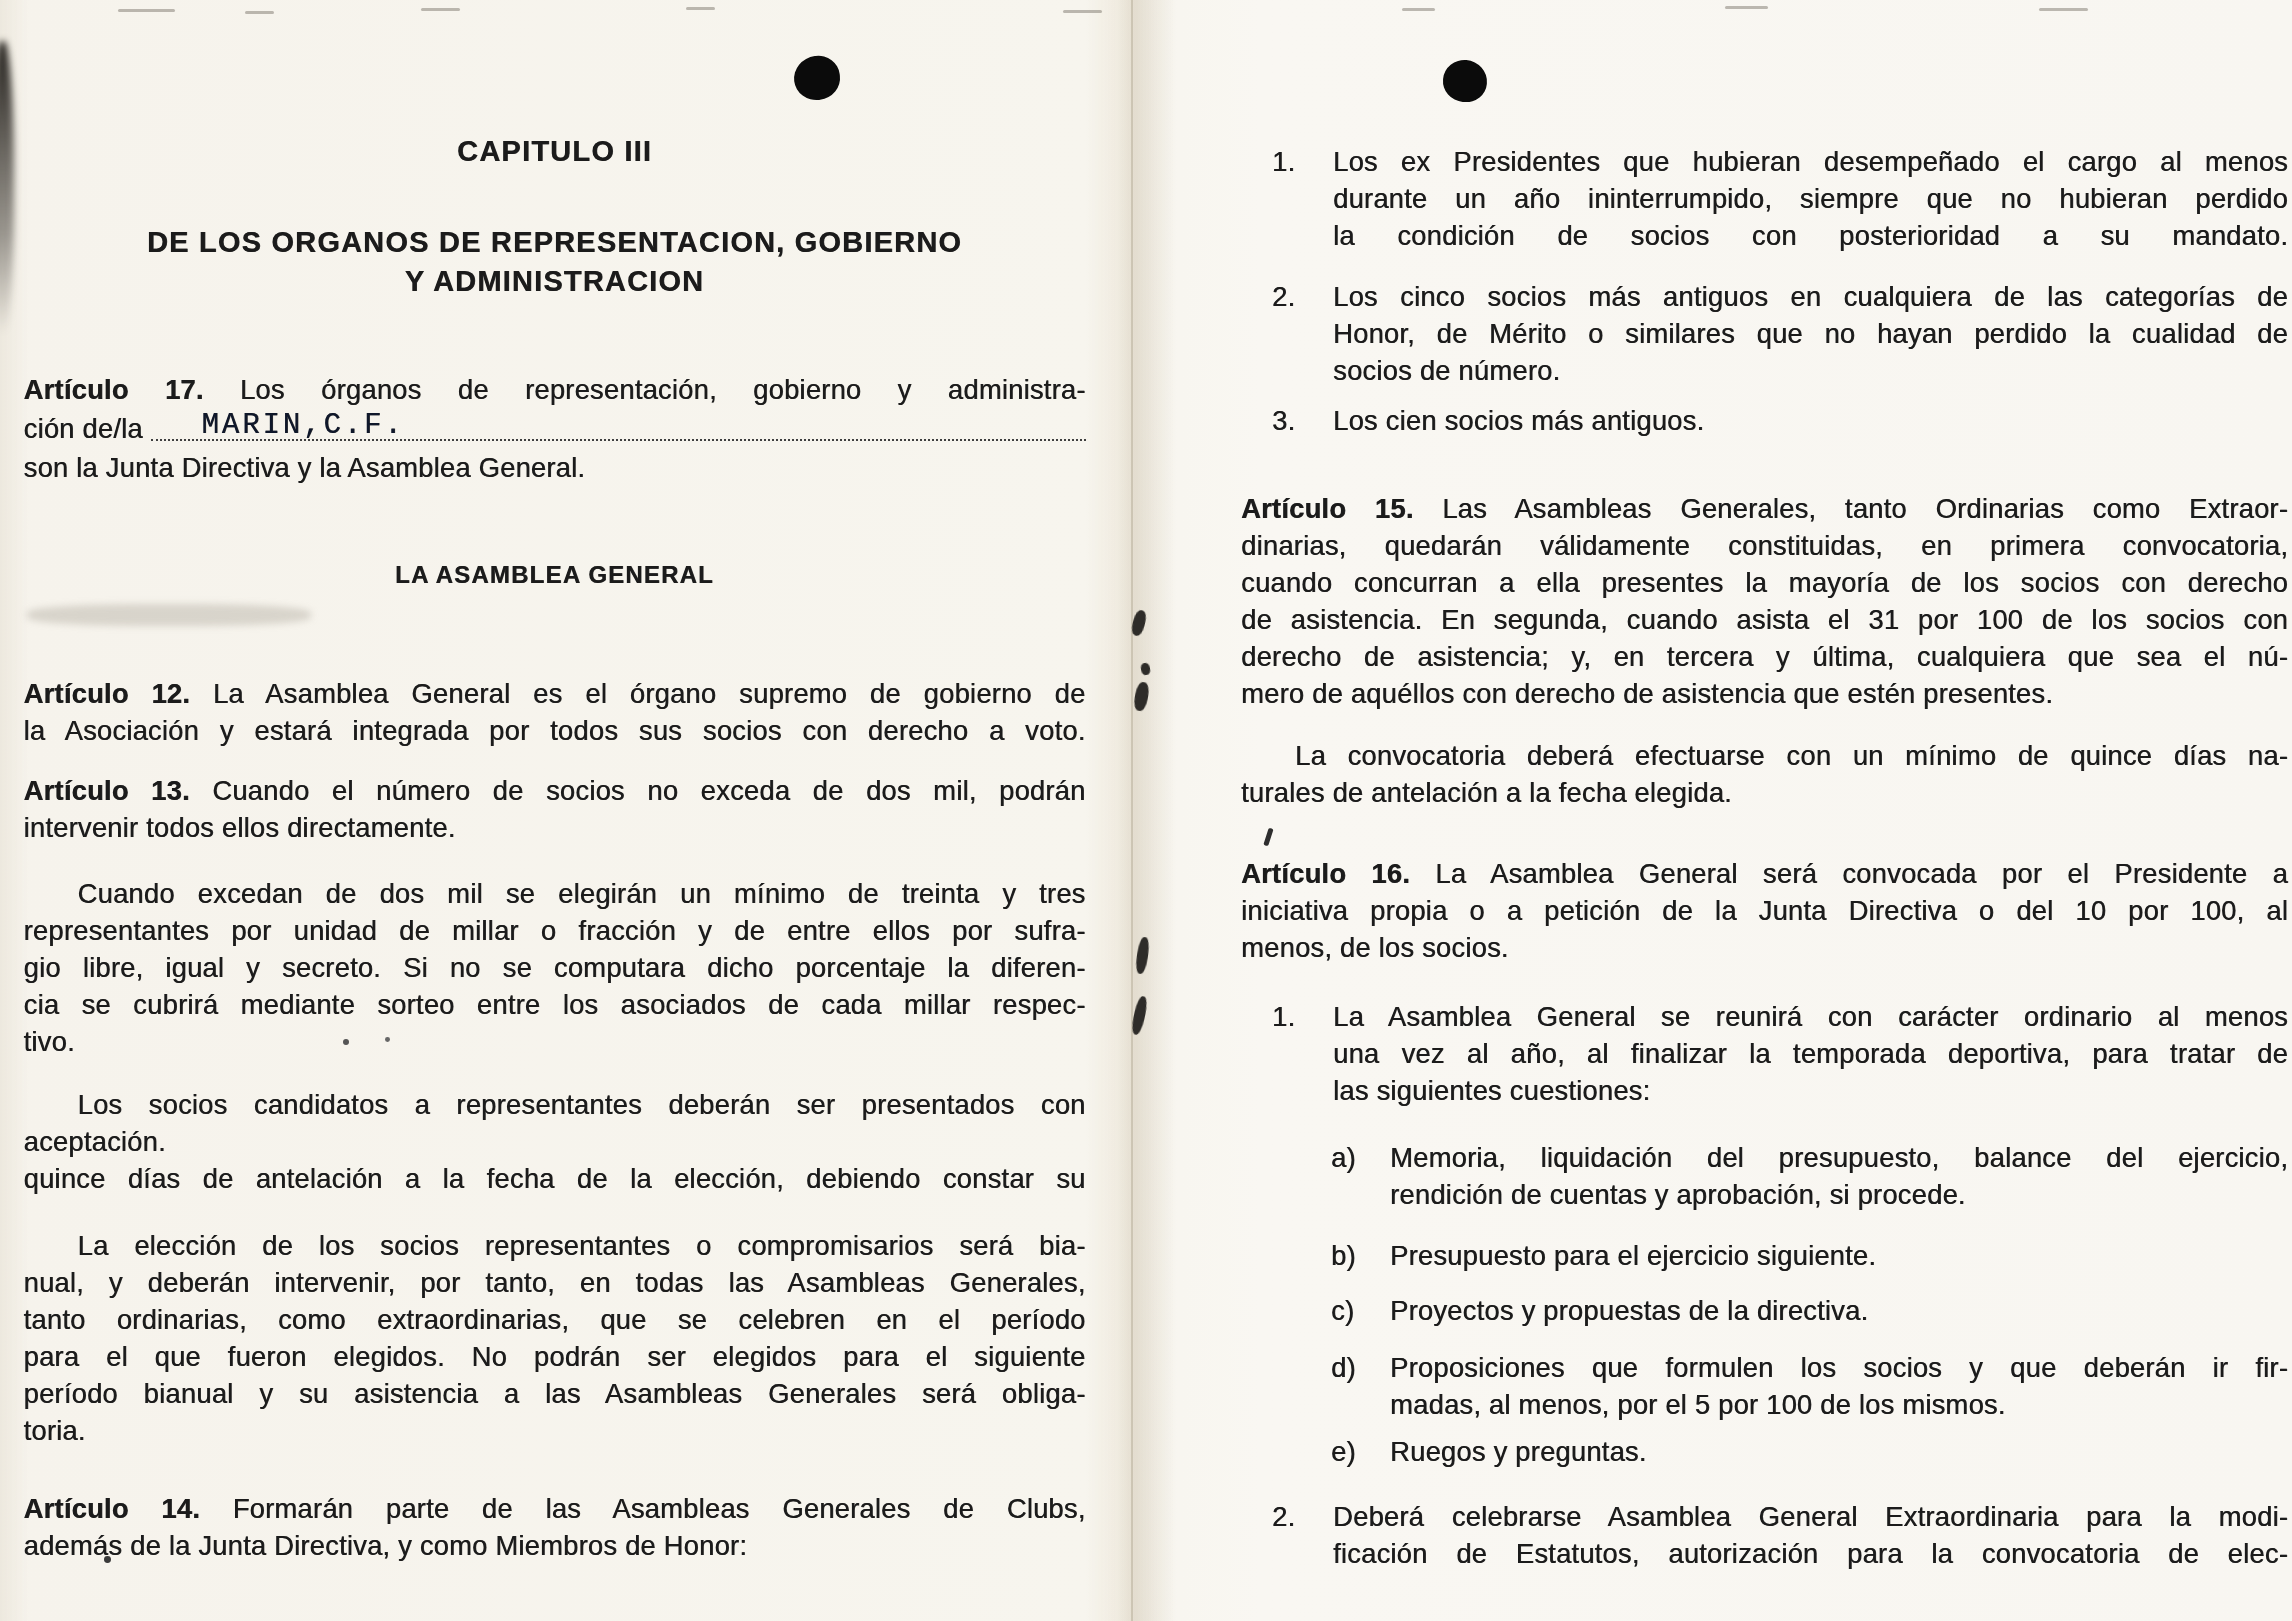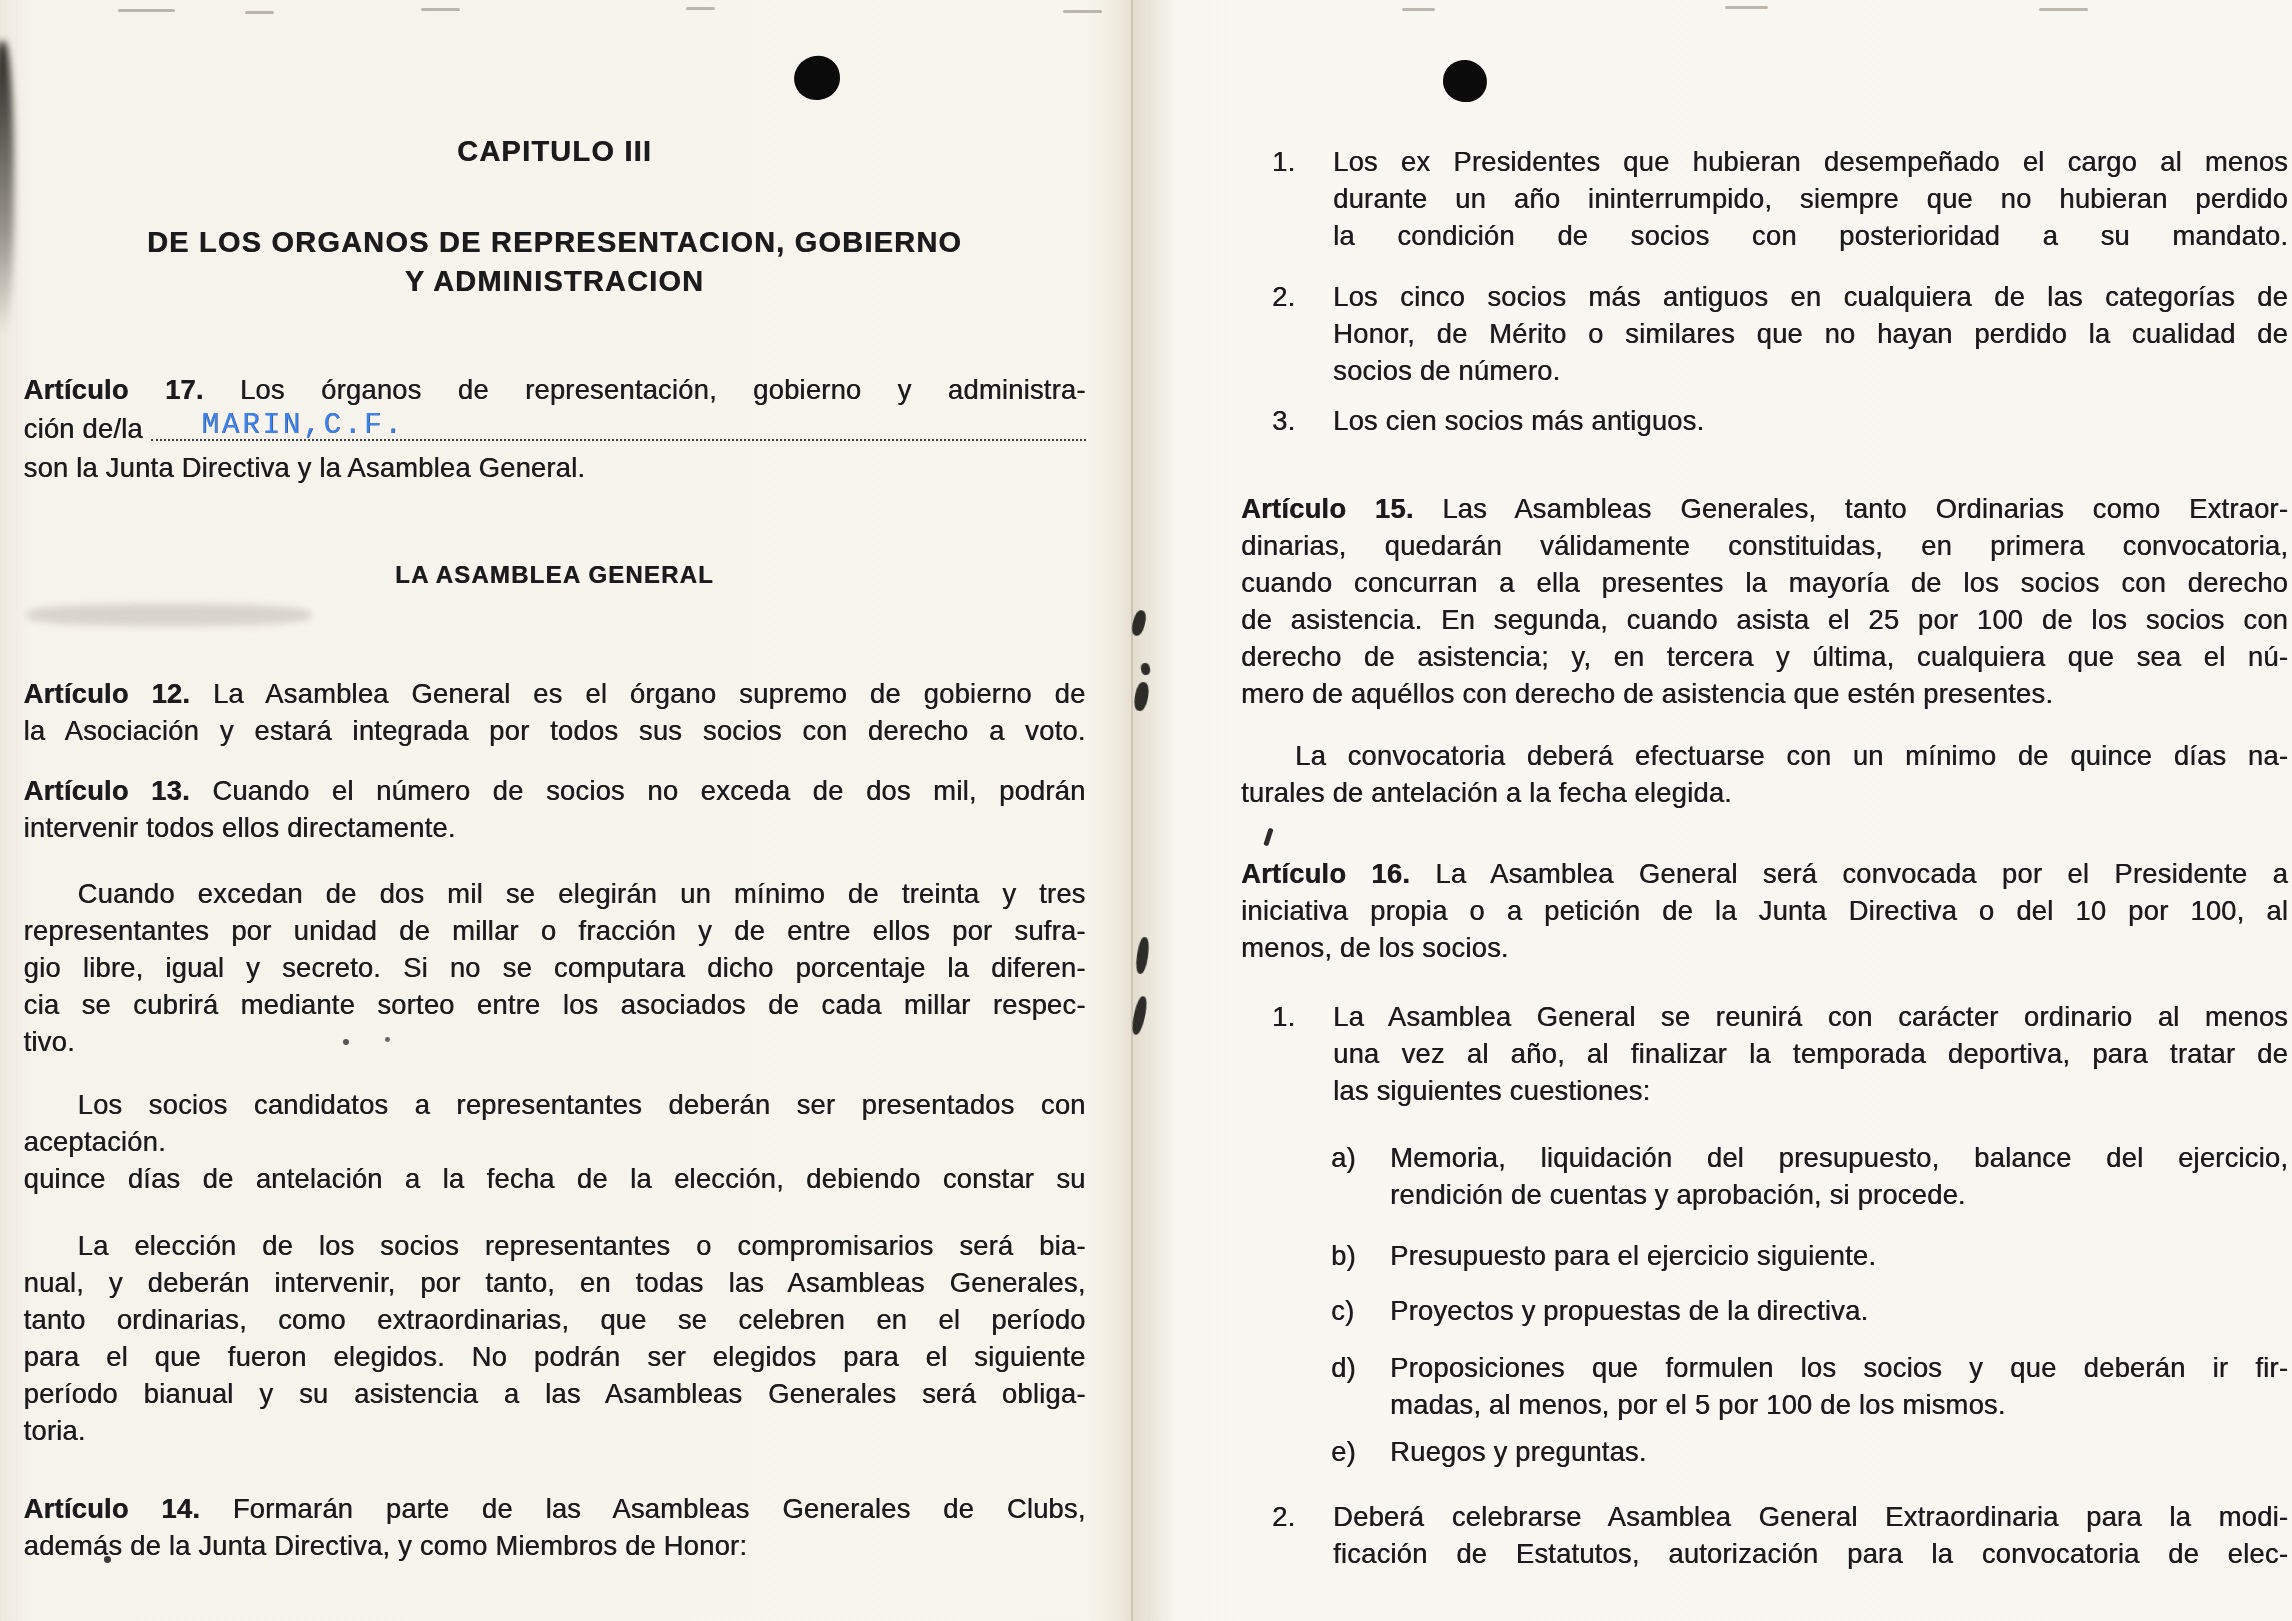--- a/index.html
+++ b/index.html
@@ -21,21 +21,21 @@
   .line{min-height:1em;}
   .line.just{text-align:justify;text-align-last:justify;}
   .line.indent{text-indent:54px;}
   b{font-weight:700;}
   .marker{position:absolute;top:0;}
   .fillrow{display:flex;align-items:flex-end;}
   .dotfill{flex:1;margin:0 0 6.9px 7.8px;border-bottom:2px dotted #3f3f3f;height:29px;position:relative;}
   .typed{
     position:absolute;left:51px;bottom:-1px;
     font-family:"Liberation Mono","DejaVu Sans Mono",monospace;
-    font-size:29px;line-height:29px;letter-spacing:2.9px;color:#3b82f6;
+    font-size:29px;line-height:29px;letter-spacing:2.9px;color:#0f172a;
   }
   
   .artifact{position:absolute;}
   .hole{background:#0b0b0b;}
   #hole-left{left:794px;top:56px;width:46px;height:44px;border-radius:52% 48% 50% 50%;transform:rotate(-7deg);}
   #hole-right{left:1443px;top:60px;width:44px;height:42px;border-radius:50% 52% 48% 50%;transform:rotate(5deg);}
   #edge-smudge{left:-8.8px;top:41px;width:22.5px;height:294px;border-radius:45%;
     background:linear-gradient(180deg, rgba(25,22,18,0.92) 0%, rgba(25,22,18,0.4) 65%, rgba(25,22,18,0) 100%);
     filter:blur(3.9px);}
   #fold-line{left:1131px;top:0;width:2px;height:1621px;background:rgba(120,105,75,0.22);}
@@ -155,21 +155,21 @@
       <div class="line">socios de número.</div>
     </div>
     <div class="blk item" style="top: 402px; padding-left: 92px;">
       <span class="marker" style="left: 31px;">3.</span>
       <div class="line">Los cien socios más antiguos.</div>
     </div>
     <div class="blk para" style="top: 490px;">
       <div class="line just"><b>Artículo 15.</b> Las Asambleas Generales, tanto Ordinarias como Extraor-</div>
       <div class="line just">dinarias, quedarán válidamente constituidas, en primera convocatoria,</div>
       <div class="line just">cuando concurran a ella presentes la mayoría de los socios con derecho</div>
-      <div class="line just">de asistencia. En segunda, cuando asista el 25 por 100 de los socios con</div>
+      <div class="line just">de asistencia. En segunda, cuando asista el 31 por 100 de los socios con</div>
       <div class="line just">derecho de asistencia; y, en tercera y última, cualquiera que sea el nú-</div>
       <div class="line">mero de aquéllos con derecho de asistencia que estén presentes.</div>
     </div>
     <div class="blk para" style="top: 737px;">
       <div class="line just indent">La convocatoria deberá efectuarse con un mínimo de quince días na-</div>
       <div class="line">turales de antelación a la fecha elegida.</div>
     </div>
     <div class="blk para" style="top: 855px;">
       <div class="line just"><b>Artículo 16.</b> La Asamblea General será convocada por el Presidente a</div>
       <div class="line just">iniciativa propia o a petición de la Junta Directiva o del 10 por 100, al</div>

